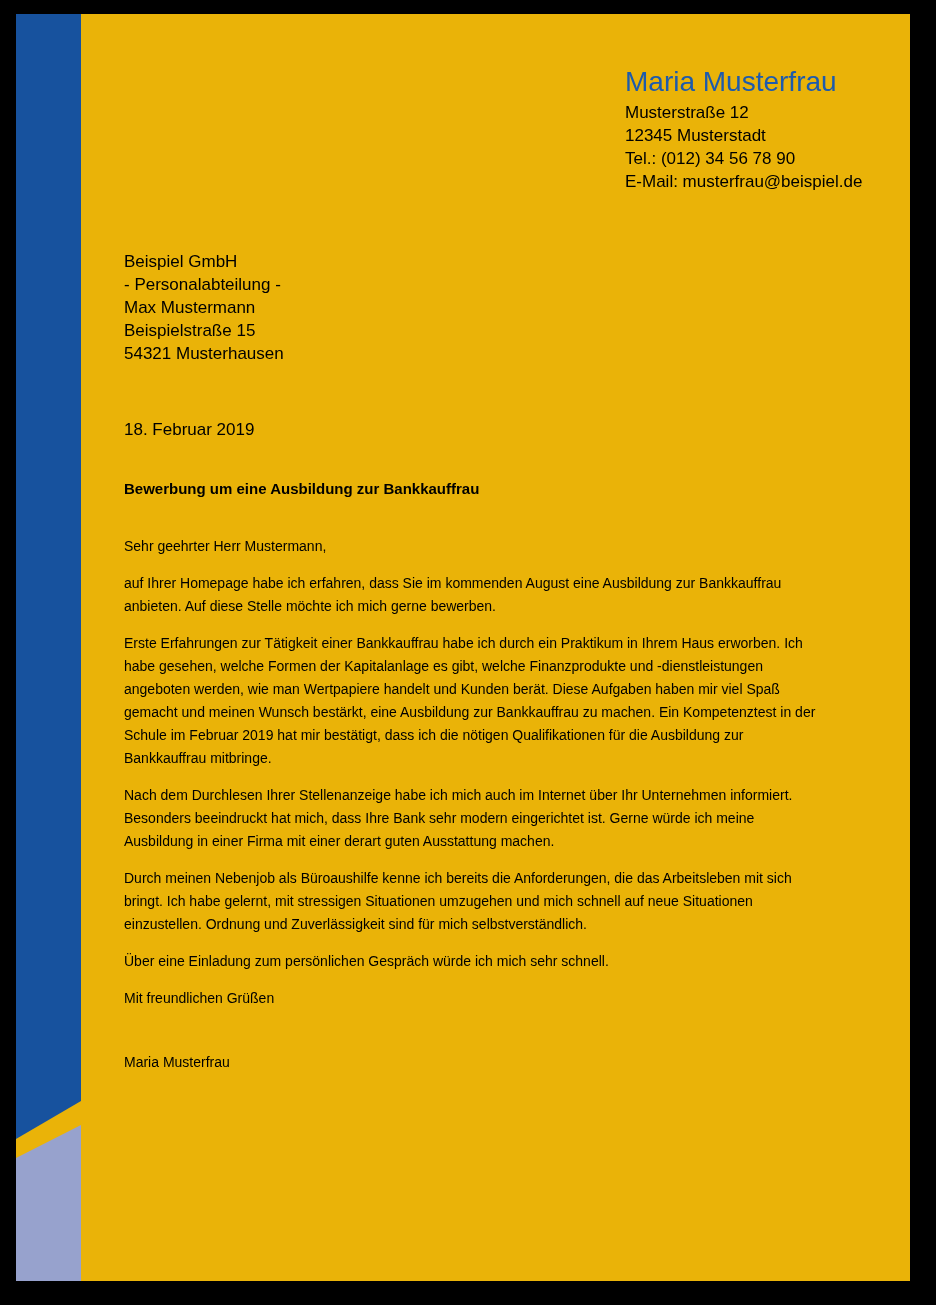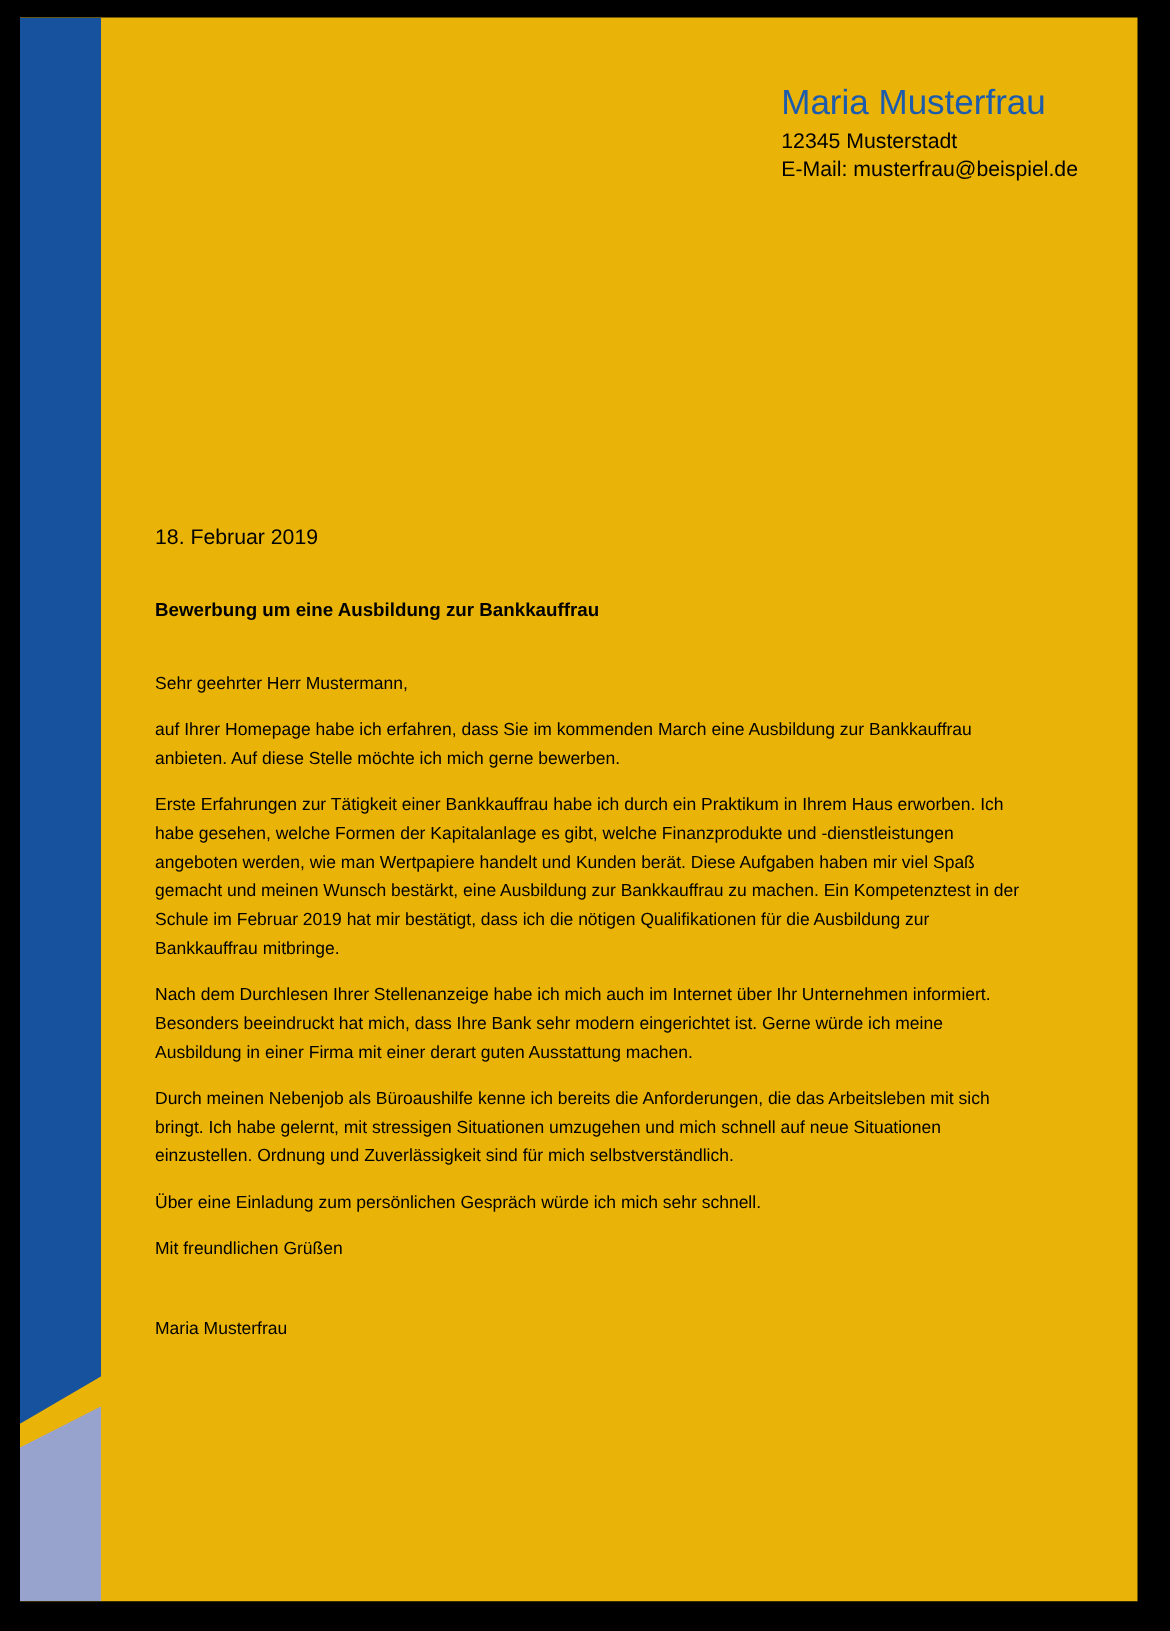--- a/index.html
+++ b/index.html
@@ -76,32 +76,41 @@
 <div class="page">
   <div class="paper">
 
     <div class="stripe">
       <div class="stripe-dark"></div>
       <div class="stripe-light"></div>
     </div>
 
     <div class="sender">
       <div class="sender-name">Maria Musterfrau</div>
+      <div class="sender-line">Musterstraße 12</div>
       <div class="sender-line">12345 Musterstadt</div>
+      <div class="sender-line">Tel.: (012) 34 56 78 90</div>
       <div class="sender-line">E-Mail: musterfrau@beispiel.de</div>
     </div>
 
+    <div class="recipient">
+      <div class="recipient-line">Beispiel GmbH</div>
+      <div class="recipient-line">- Personalabteilung -</div>
+      <div class="recipient-line">Max Mustermann</div>
+      <div class="recipient-line">Beispielstraße 15</div>
+      <div class="recipient-line">54321 Musterhausen</div>
+    </div>
 
     <div class="date-line">18. Februar 2019</div>
 
     <div class="subject-line">Bewerbung um eine Ausbildung zur Bankkauffrau</div>
 
     <div class="body-text">
       <p>Sehr geehrter Herr Mustermann,</p>
-      <p>auf Ihrer Homepage habe ich erfahren, dass Sie im kommenden March eine Ausbildung zur Bankkauffrau anbieten. Auf diese Stelle möchte ich mich gerne bewerben.</p>
+      <p>auf Ihrer Homepage habe ich erfahren, dass Sie im kommenden August eine Ausbildung zur Bankkauffrau anbieten. Auf diese Stelle möchte ich mich gerne bewerben.</p>
       <p>Erste Erfahrungen zur Tätigkeit einer Bankkauffrau habe ich durch ein Praktikum in Ihrem Haus erworben. Ich habe gesehen, welche Formen der Kapitalanlage es gibt, welche Finanzprodukte und -dienstleistungen angeboten werden, wie man Wertpapiere handelt und Kunden berät. Diese Aufgaben haben mir viel Spaß gemacht und meinen Wunsch bestärkt, eine Ausbildung zur Bankkauffrau zu machen. Ein Kompetenztest in der Schule im Februar 2019 hat mir bestätigt, dass ich die nötigen Qualifikationen für die Ausbildung zur Bankkauffrau mitbringe.</p>
       <p>Nach dem Durchlesen Ihrer Stellenanzeige habe ich mich auch im Internet über Ihr Unternehmen informiert. Besonders beeindruckt hat mich, dass Ihre Bank sehr modern eingerichtet ist. Gerne würde ich meine Ausbildung in einer Firma mit einer derart guten Ausstattung machen.</p>
       <p>Durch meinen Nebenjob als Büroaushilfe kenne ich bereits die Anforderungen, die das Arbeitsleben mit sich bringt. Ich habe gelernt, mit stressigen Situationen umzugehen und mich schnell auf neue Situationen einzustellen. Ordnung und Zuverlässigkeit sind für mich selbstverständlich.</p>
       <p>Über eine Einladung zum persönlichen Gespräch würde ich mich sehr schnell.</p>
       <p>Mit freundlichen Grüßen</p>
       <p class="signature">Maria Musterfrau</p>
     </div>
 
   </div>
 </div>

